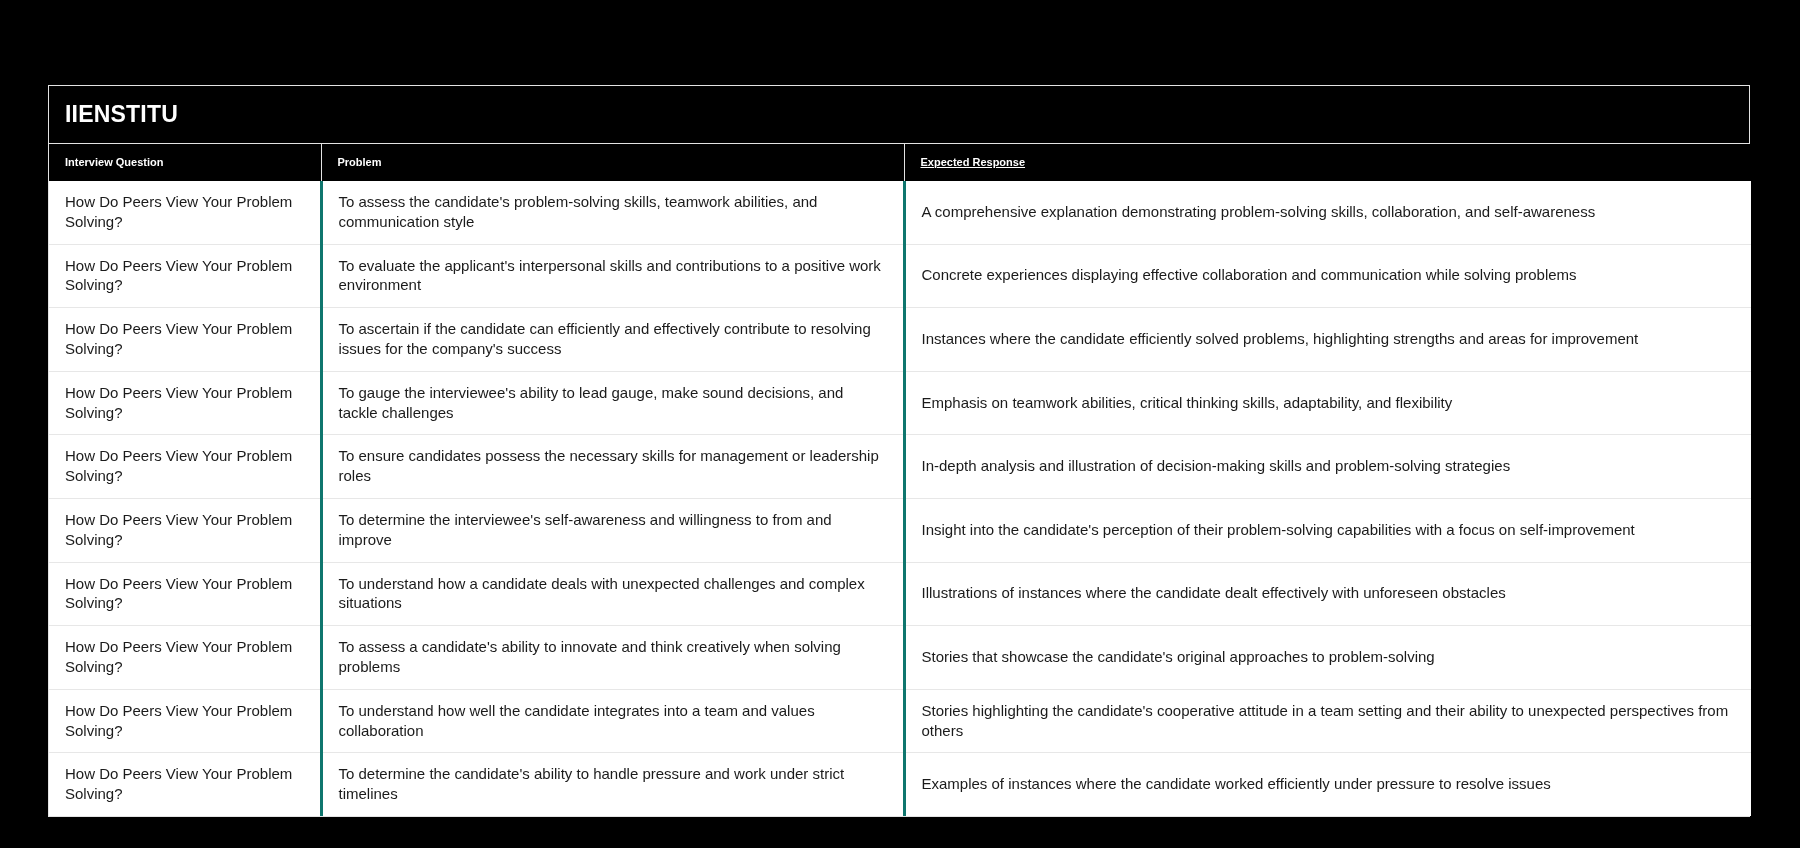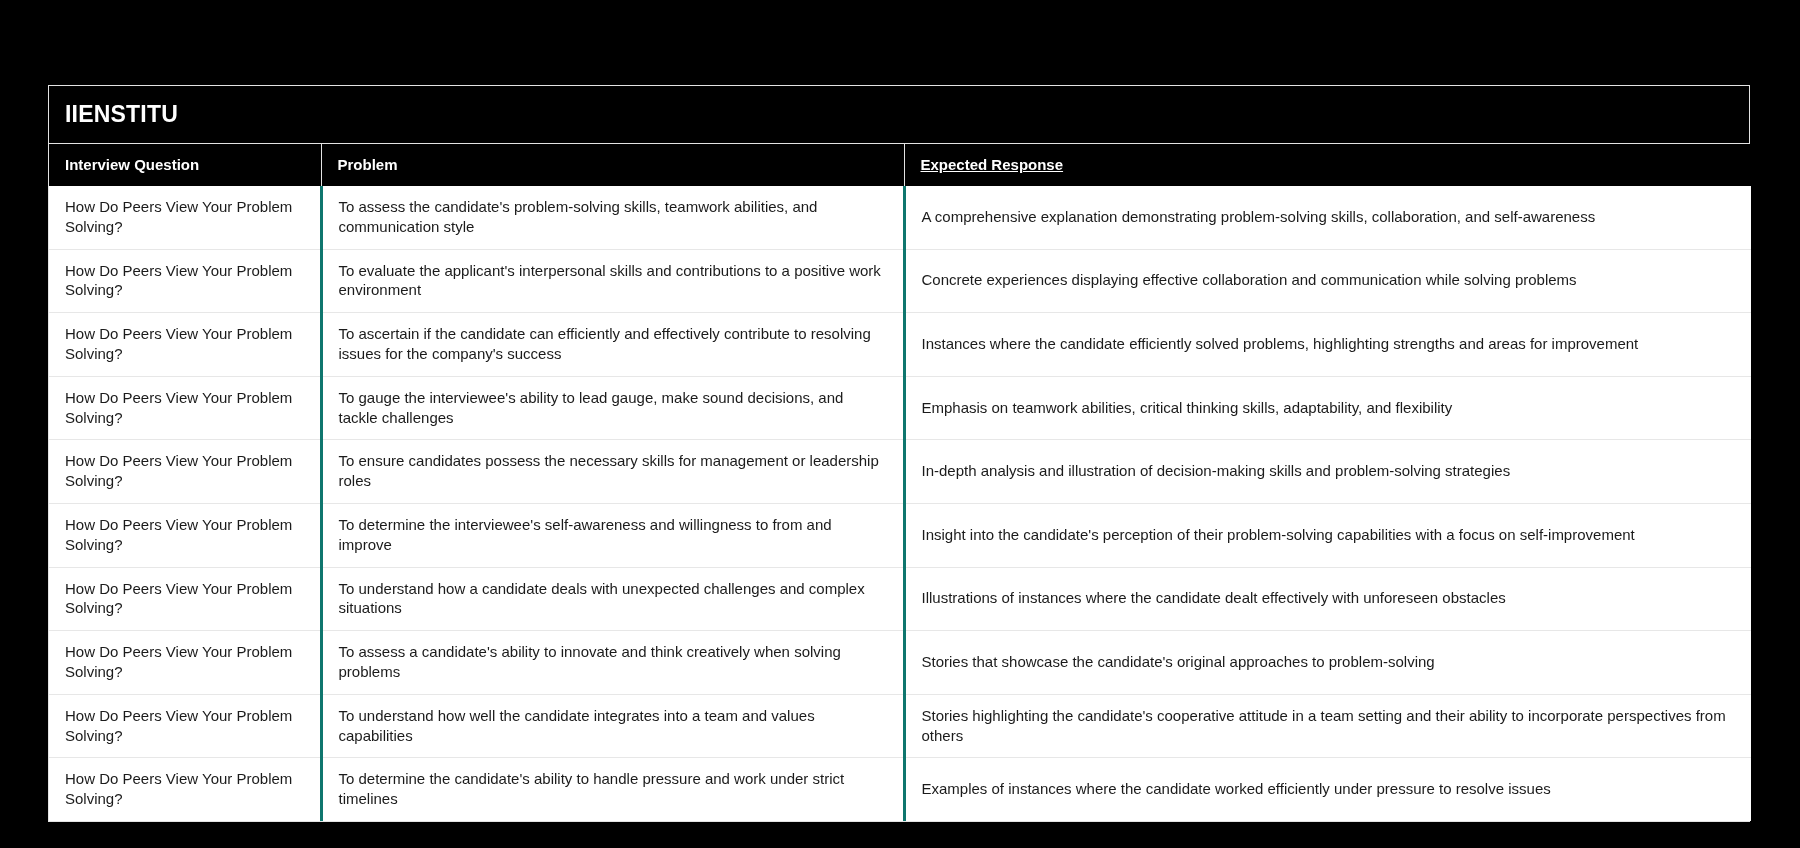--- a/index.html
+++ b/index.html
@@ -53,21 +53,21 @@
   table.data-table {
     border-collapse: collapse;
     width: 100%;
     table-layout: fixed;
     background: #ffffff;
   }
 
   table.data-table thead th {
     background: #000000;
     color: #ffffff;
-    font-size: 15px;
+    font-size: 11px;
     font-weight: bold;
     text-align: left;
     padding: 12px 16px 13px 16px;
     border-right: 1px solid #e3e3e3;
     vertical-align: middle;
     box-sizing: border-box;
   }
   table.data-table thead th:last-child {
     border-right: none;
     text-decoration: underline;
@@ -157,22 +157,22 @@
             <td>To understand how a candidate deals with unexpected challenges and complex situations</td>
             <td>Illustrations of instances where the candidate dealt effectively with unforeseen obstacles</td>
           </tr>
           <tr>
             <td>How Do Peers View Your Problem Solving?</td>
             <td>To assess a candidate's ability to innovate and think creatively when solving problems</td>
             <td>Stories that showcase the candidate's original approaches to problem-solving</td>
           </tr>
           <tr>
             <td>How Do Peers View Your Problem Solving?</td>
-            <td>To understand how well the candidate integrates into a team and values capabilities</td>
-            <td>Stories highlighting the candidate's cooperative attitude in a team setting and their ability to incorporate perspectives from others</td>
+            <td>To understand how well the candidate integrates into a team and values collaboration</td>
+            <td>Stories highlighting the candidate's cooperative attitude in a team setting and their ability to unexpected perspectives from others</td>
           </tr>
           <tr>
             <td>How Do Peers View Your Problem Solving?</td>
             <td>To determine the candidate's ability to handle pressure and work under strict timelines</td>
             <td>Examples of instances where the candidate worked efficiently under pressure to resolve issues</td>
           </tr>
         </tbody>
     </table>
 
   </div>

